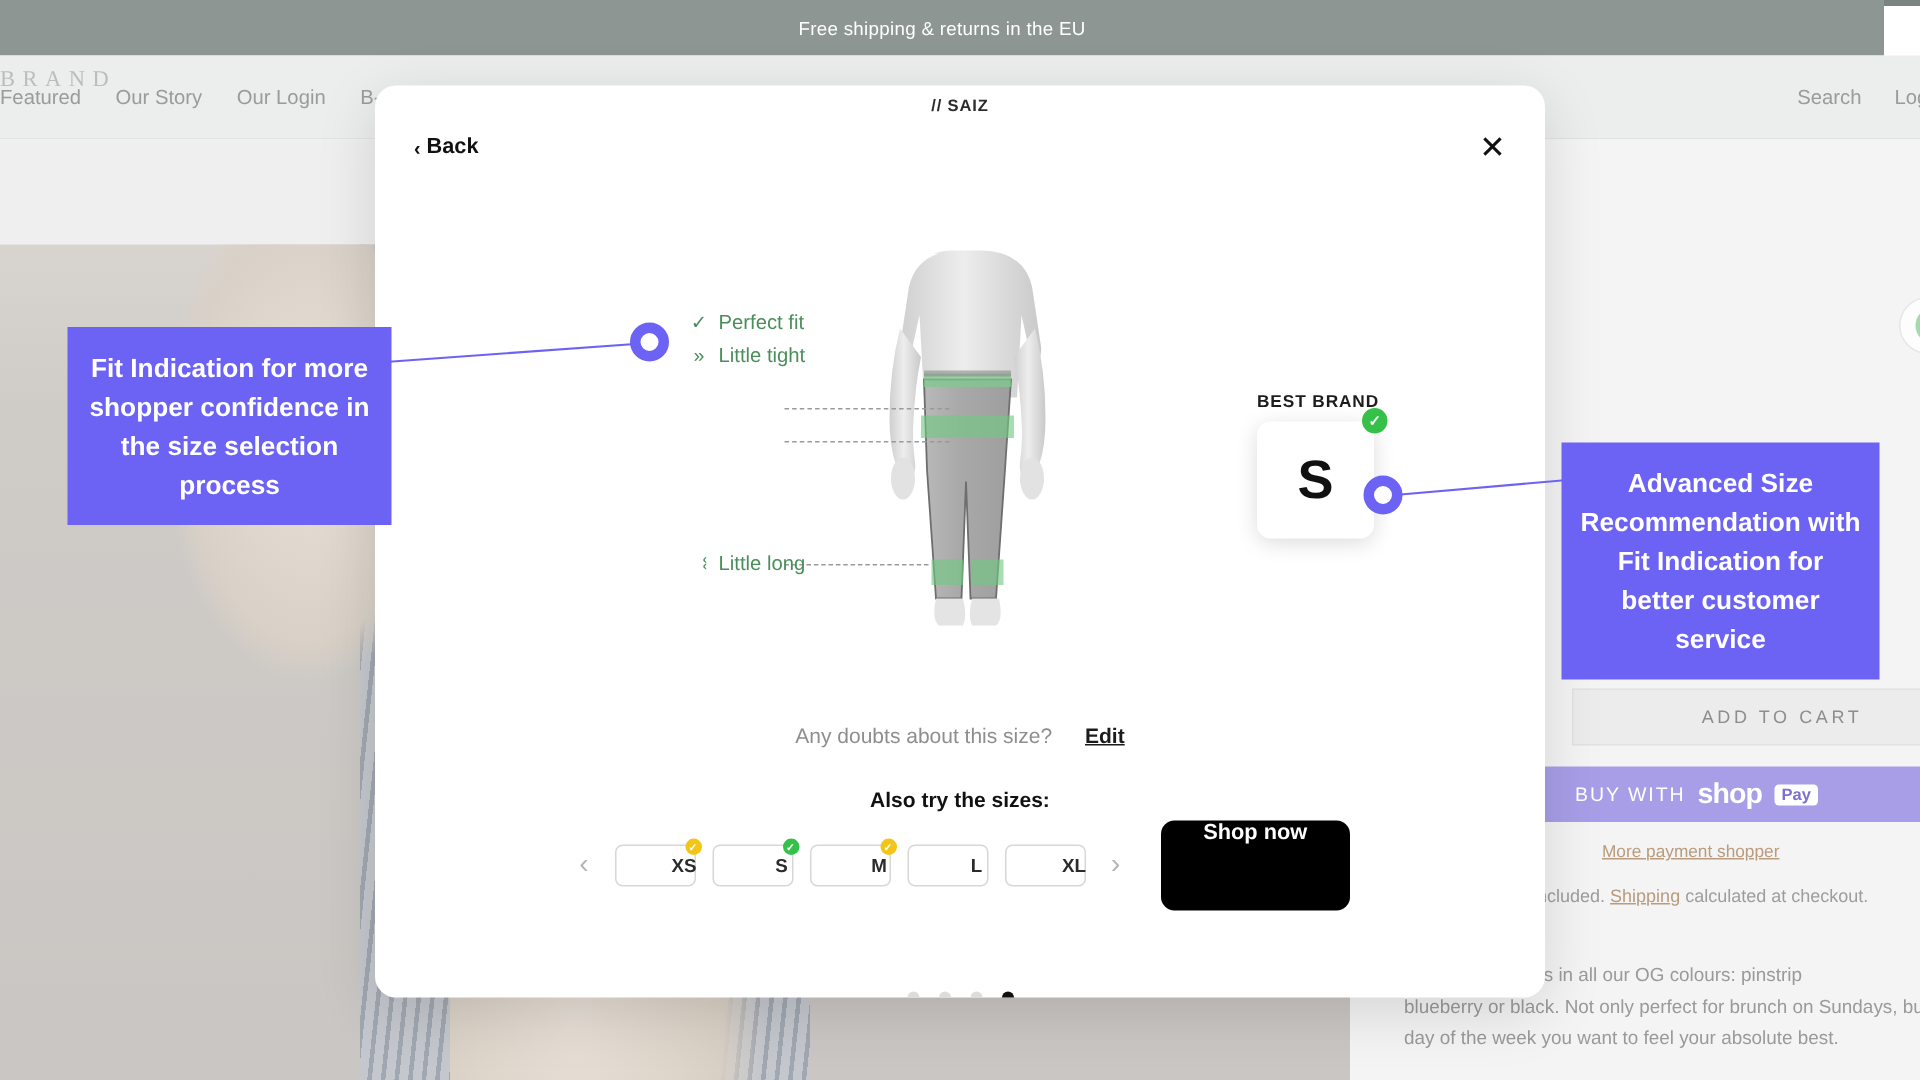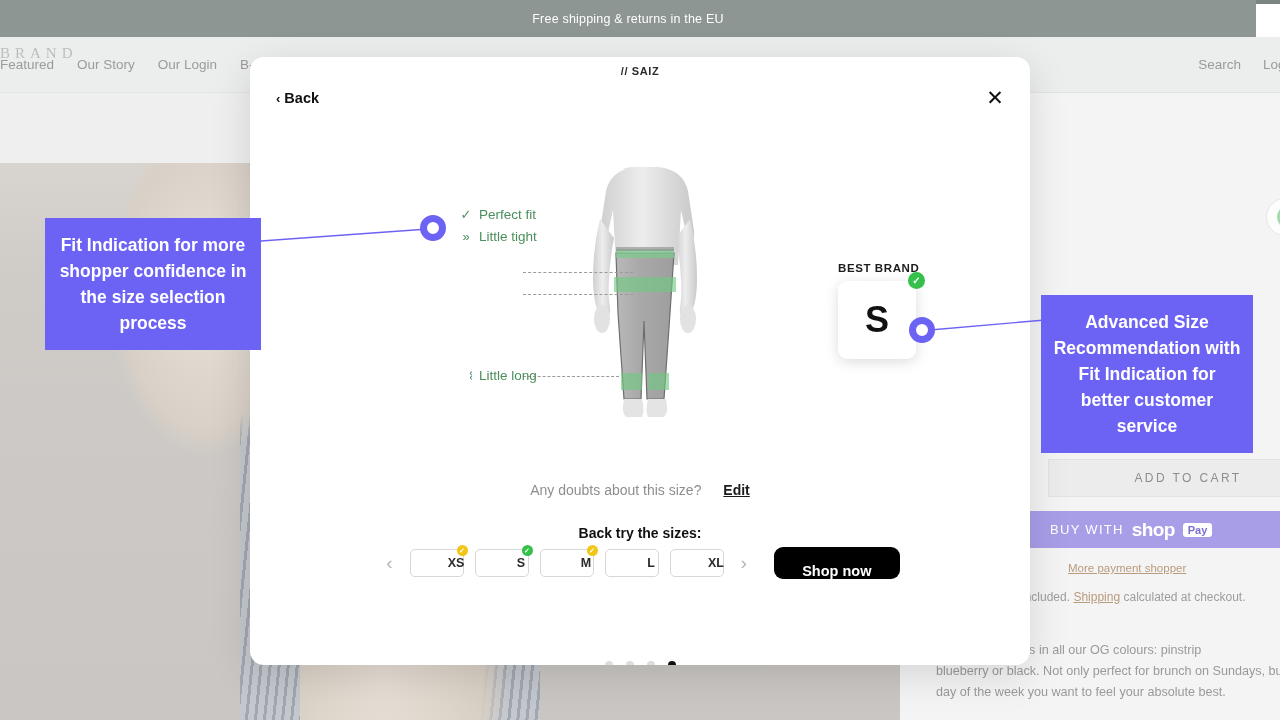--- a/index.html
+++ b/index.html
@@ -169,22 +169,22 @@
   .size-btn {
     width: 54px; height: 28px; border: 1px solid #d7d7d7; border-radius: 5px;
     display: flex; align-items: center; justify-content: center;
     font-size: 12.5px; font-weight: bold; color: #2b2b2b; position: relative; background: #fff; cursor: pointer; padding-left: 39px;
   }
   .dot-badge { position: absolute; right: -5px; top: -5px; width: 11px; height: 11px; border-radius: 50%;
     display:flex; align-items:center; justify-content:center; font-size:7px; color:#fff; }
   .dot-y { background: #f2c516; }
   .dot-g { background: #35c04a; }
   .shop-now {
-    margin-left: 10px; width: 126px; height: 32px; background: #000; color: #fff;
-    border-radius: 9px; display: flex; align-items: flex-end; justify-content: center;
+    margin-left: 10px; width: 126px; height: 60px; background: #000; color: #fff;
+    border-radius: 9px; display: flex; align-items: flex-start; justify-content: center;
     font-size: 14.5px; font-weight: bold; cursor: pointer;
   }
   .dots { position: absolute; top: 604px; left: 0; right: 0; display: flex; justify-content: center; gap: 13px; }
   .pdot { width: 8px; height: 8px; border-radius: 50%; background: #dcdcdc; cursor: pointer; }
   .pdot.active { background: #111; }
 
   
   .callout {
     position: absolute; background: #6c63f5; color: #fff; text-align: center;
     font-weight: bold; font-size: 17.5px; line-height: 26px; padding: 14px 12px;
@@ -336,21 +336,21 @@
       <span>S</span>
       <span class="badge-green">✓</span>
     </div>
   </div>
 
   <div class="doubts">
     <span>Any doubts about this size?</span>
     <a href="#">Edit</a>
   </div>
 
-  <div class="also">Back try the sizes:</div>
+  <div class="also">Also try the sizes:</div>
 
   <div class="size-row">
     <span class="arrow">‹</span>
 
     <div class="size-btn">
       <span>XS</span>
       <span class="dot-badge dot-y">✓</span>
     </div>
     <div class="size-btn">
       <span>S</span>

